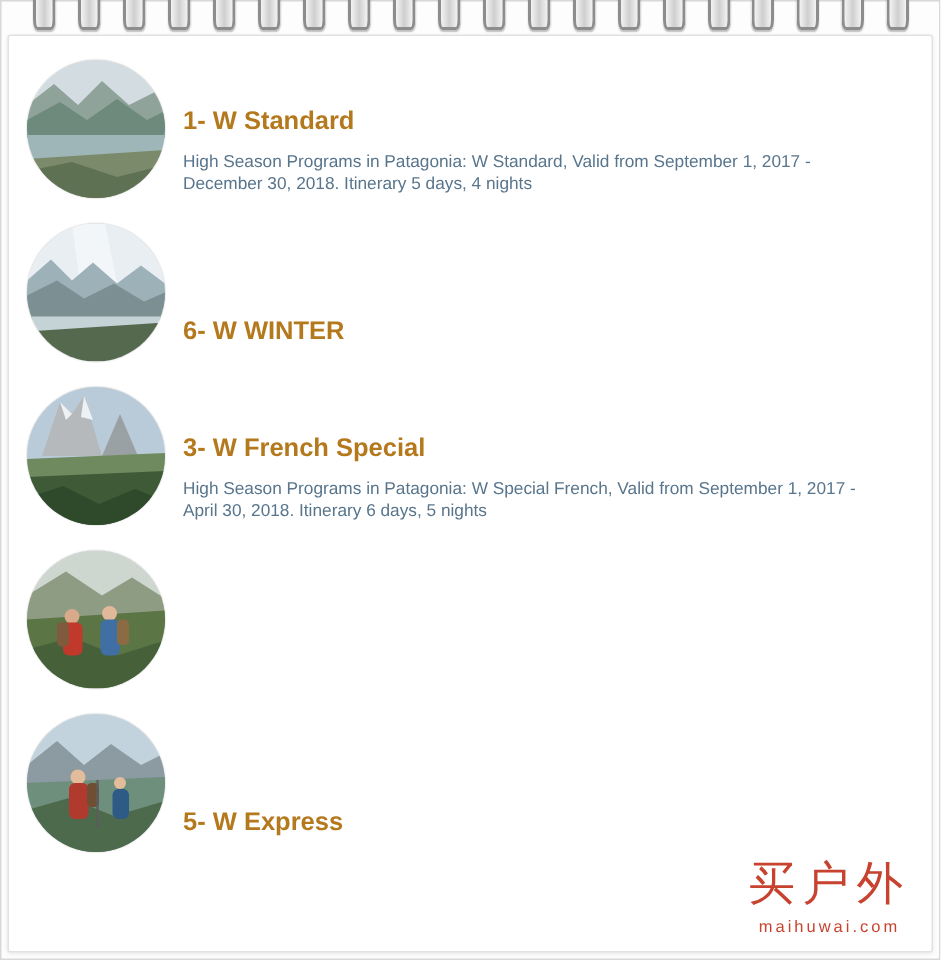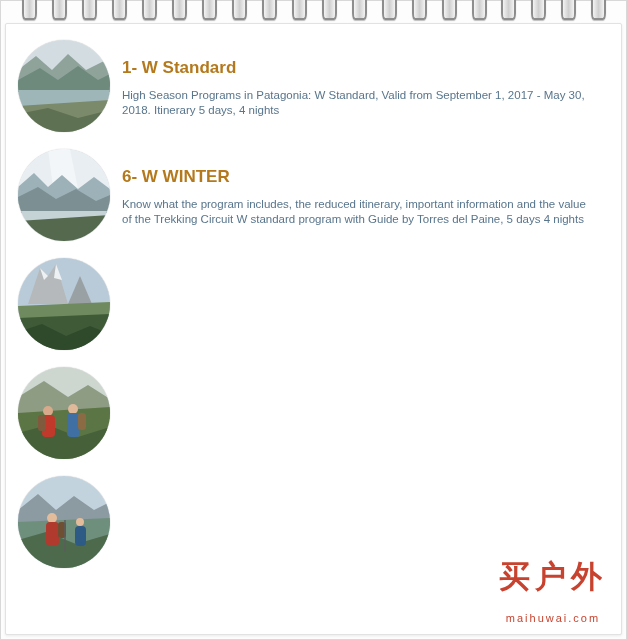--- a/index.html
+++ b/index.html
@@ -54,21 +54,21 @@
     border: 1px solid #e2e2e2;
     border-radius: 2px;
     box-shadow: 0 1px 3px rgba(0,0,0,0.08);
     overflow: hidden;
   }
   .list {
     padding: 14px 8px 8px 8px;
   }
   .item {
     display: flex;
-    align-items: center;
+    align-items: flex-end;
     margin-bottom: 15px;
   }
   .thumb-wrap {
     flex: 0 0 100px;
     display: flex;
     justify-content: center;
     padding-top: 2px;
   }
   .thumb {
     width: 92px;
@@ -100,31 +100,31 @@
   
   .watermark {
     position: absolute;
     right: 14px;
     bottom: 10px;
     text-align: center;
     pointer-events: none;
   }
   .wm-cn {
     font-size: 31px;
-    font-weight: bold;
+    font-weight: normal;
     color: #c8432f;
     letter-spacing: 5px;
     line-height: 1;
     font-family: "DejaVu Sans", sans-serif;
   }
   .wm-en {
     font-size: 11px;
     color: #c8432f;
     letter-spacing: 2px;
-    margin-top: 20px;
+    margin-top: 7px;
     font-family: "Liberation Sans", sans-serif;
   }
 </style>
 </head>
 <body>
 
 <div class="page">
 
   <div class="spiral">
     <span class="ring"></span>
@@ -160,57 +160,60 @@
               <path d="M0 30 L18 16 L34 30 L50 14 L68 30 L92 18 L92 46 L0 46 Z" fill="#8fa39b"></path>
               <path d="M0 40 L22 28 L40 40 L60 26 L80 40 L92 34 L92 52 L0 52 Z" fill="#6d8a7c"></path>
               <rect x="0" y="50" width="92" height="18" fill="#9fb6b9"></rect>
               <path d="M0 66 L92 60 L92 92 L0 92 Z" fill="#7b8a6a"></path>
               <path d="M0 74 L30 68 L60 78 L92 70 L92 92 L0 92 Z" fill="#5f7153"></path>
             </svg>
           </div>
         </div>
         <div class="body">
           <h3 class="title">1- W Standard</h3>
-          <p class="desc">High Season Programs in Patagonia: W Standard, Valid from September 1, 2017 - May 30, 2018. Itinerary 5 days, 4 nights</p>
+          <p class="desc">High Season Programs in Patagonia: W Standard, Valid from September 1, 2017 - December 30, 2018. Itinerary 5 days, 4 nights</p>
         </div>
       </div>
 
       <div class="item">
         <div class="thumb-wrap">
           <div class="thumb">
             <svg width="92" height="92" viewBox="0 0 92 92" aria-hidden="true">
               <rect x="0" y="0" width="92" height="92" fill="#e8eef1"></rect>
               <path d="M30 0 L52 0 L60 40 L36 46 Z" fill="#f3f6f8"></path>
               <path d="M0 38 L16 24 L30 38 L44 26 L60 40 L76 28 L92 40 L92 56 L0 56 Z" fill="#9db1b8"></path>
               <path d="M0 48 L20 38 L38 50 L58 40 L78 52 L92 46 L92 64 L0 64 Z" fill="#7c8f93"></path>
               <rect x="0" y="62" width="92" height="12" fill="#c6d3d6"></rect>
               <path d="M0 72 L92 66 L92 92 L0 92 Z" fill="#55694f"></path>
             </svg>
           </div>
         </div>
         <div class="body">
           <h3 class="title">6- W WINTER</h3>
-          <p class="desc">Know what the program includes, the reduced itinerary, important information and the value of the Trekking Circuit W standard program with Guide by Torres del Paine, 5 days 4 nights</p>
         </div>
       </div>
 
       <div class="item">
         <div class="thumb-wrap">
           <div class="thumb">
             <svg width="92" height="92" viewBox="0 0 92 92" aria-hidden="true">
               <rect x="0" y="0" width="92" height="92" fill="#b9cbd8"></rect>
               <path d="M10 46 L22 10 L30 18 L38 6 L50 46 Z" fill="#b6b9bb"></path>
               <path d="M22 10 L30 18 L26 22 Z" fill="#eef1f3"></path>
               <path d="M38 6 L44 22 L36 20 Z" fill="#eef1f3"></path>
               <path d="M50 46 L62 18 L74 46 Z" fill="#9aa1a4"></path>
               <path d="M0 48 L92 44 L92 62 L0 64 Z" fill="#6f8a5e"></path>
               <path d="M0 60 L92 56 L92 92 L0 92 Z" fill="#3f5a37"></path>
               <path d="M0 74 L24 66 L48 78 L72 68 L92 76 L92 92 L0 92 Z" fill="#2f4a2b"></path>
             </svg>
           </div>
+        </div>
+        <div class="body">
+          <h3 class="title">3- W French Special</h3>
+          <p class="desc">High Season Programs in Patagonia: W Special French, Valid from September 1, 2017 - April 30, 2018. Itinerary 6 days, 5 nights</p>
         </div>
       </div>
 
       <div class="item">
         <div class="thumb-wrap">
           <div class="thumb">
             <svg width="92" height="92" viewBox="0 0 92 92" aria-hidden="true">
               <rect x="0" y="0" width="92" height="92" fill="#cdd6cf"></rect>
               <path d="M0 30 L26 14 L50 30 L70 18 L92 32 L92 52 L0 52 Z" fill="#8e9c84"></path>
               <path d="M0 46 L92 40 L92 92 L0 92 Z" fill="#5c7544"></path>
@@ -239,20 +242,21 @@
               <circle cx="34" cy="42" r="5" fill="#e3bc9c"></circle>
               <rect x="28" y="46" width="13" height="24" rx="4" fill="#b03a2e"></rect>
               <rect x="40" y="46" width="8" height="16" rx="3" fill="#6f4f33"></rect>
               <circle cx="62" cy="46" r="4" fill="#e3bc9c"></circle>
               <rect x="57" y="50" width="11" height="20" rx="4" fill="#2e5a86"></rect>
               <line x1="47" y1="44" x2="47" y2="76" stroke="#5c5c5c" stroke-width="1.5"></line>
             </svg>
           </div>
         </div>
         <div class="body">
+          <h3 class="title">5- W Express</h3>
         </div>
       </div>
 
     </div>
 
     <div class="watermark">
       <div class="wm-cn">买户外</div>
       <div class="wm-en">maihuwai.com</div>
     </div>
   </div>

